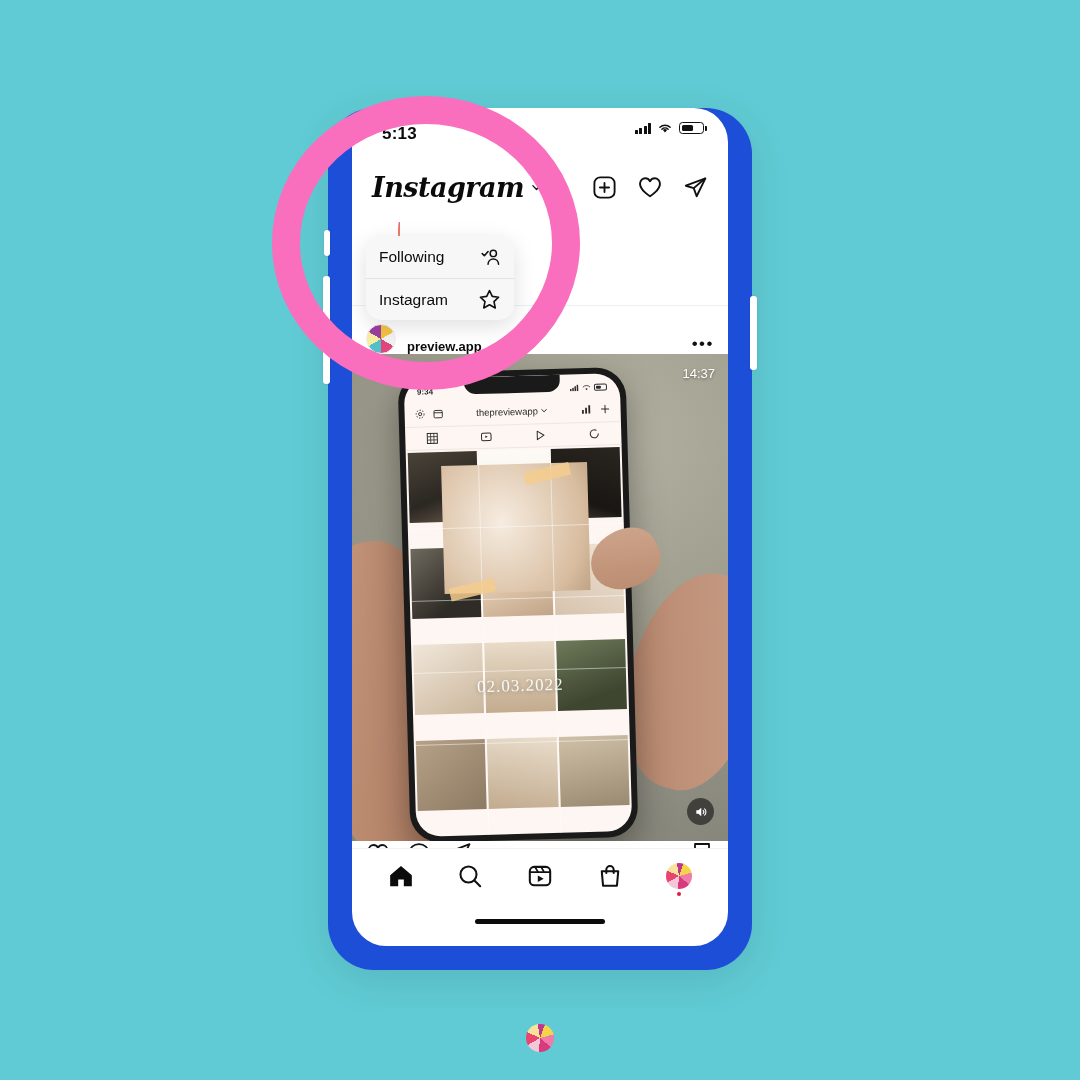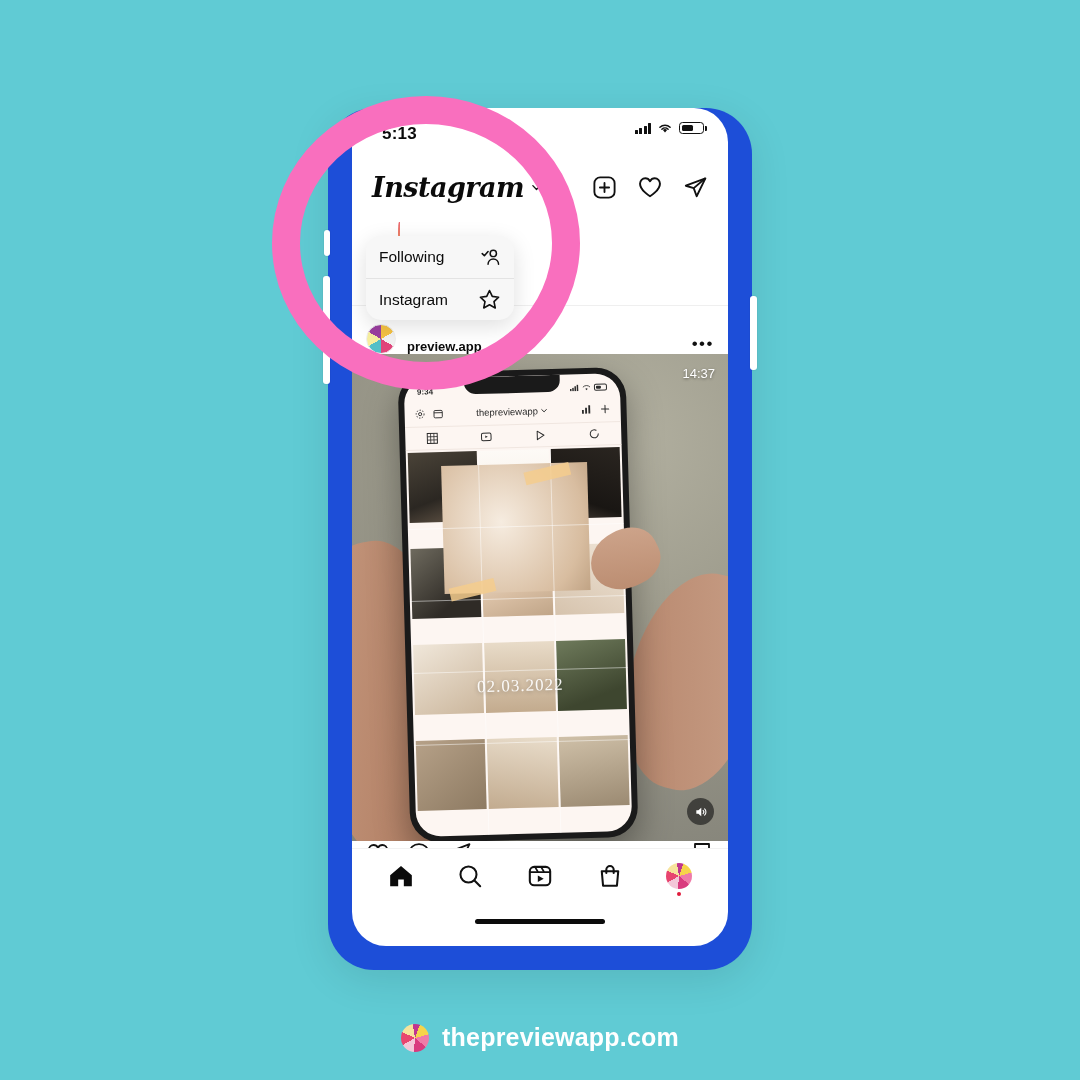--- a/index.html
+++ b/index.html
@@ -593,14 +593,13 @@
     </div>
 
     <div class="home-indicator"></div>
   </div>
 </div>
 
 <div class="highlight"></div>
 
 <div class="footer">
   <span class="footer-logo"></span>
-  <span class="footer-text">thepreviewapp.com</span>
 </div>
 
 </body></html>

